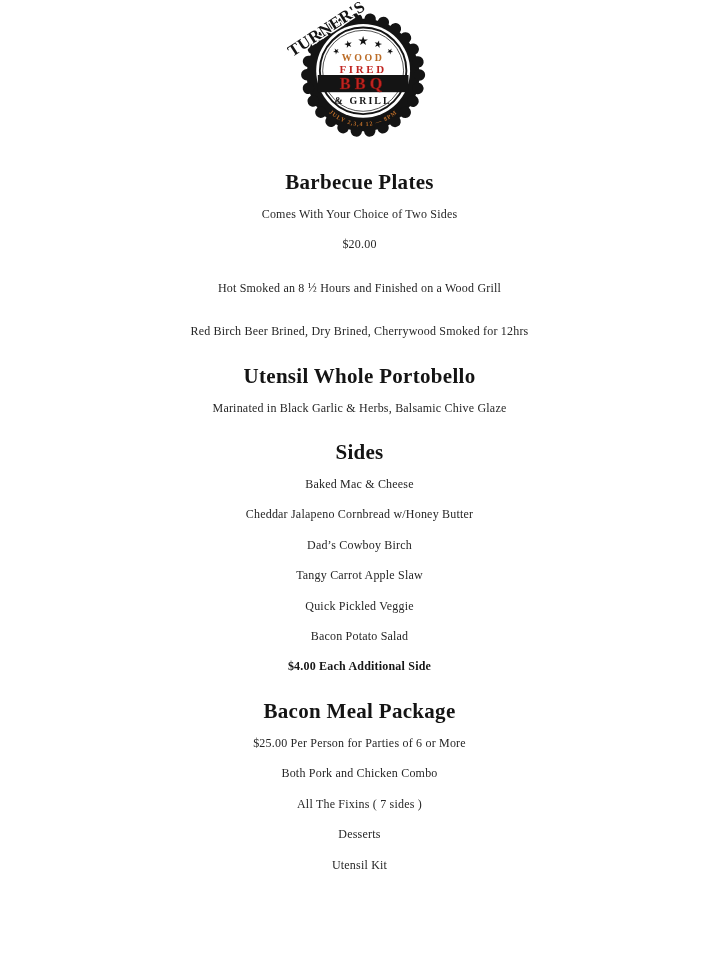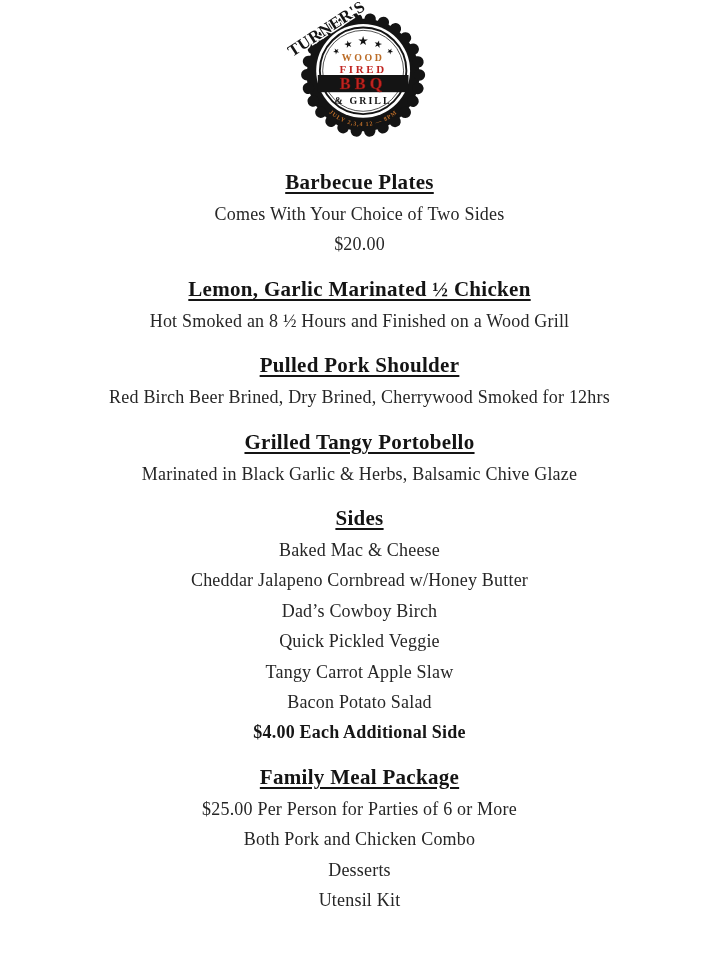--- a/index.html
+++ b/index.html
@@ -24,27 +24,26 @@
   .menu-sections { margin-top: 22px; }
   .menu-section { margin-top: 21px; }
   .menu-section:first-child { margin-top: 0; }
   .menu-heading {
     margin: 0 0 5px 0;
     font-size: 21px;
     line-height: 25px;
     font-weight: 700;
     color: #141414;
     letter-spacing: 0.3px;
-    text-decoration: underline;
     text-decoration-thickness: 2px;
     text-underline-offset: 3px;
   }
   .menu-line {
     margin: 8px;
-    font-size: 18px;
+    font-size: 12px;
     line-height: 22.4px;
     color: #262626;
     letter-spacing: 0.2px;
   }
   .menu-line.bold { font-weight: 700; color: #161616; }
 </style>
 </head>
 <body>
 
 <div class="page">
@@ -88,43 +87,42 @@
     </svg>
   </div>
 
   <div class="menu-sections">
       <section class="menu-section">
         <h2 class="menu-heading">Barbecue Plates</h2>
         <p class="menu-line">Comes With Your Choice of Two Sides</p>
         <p class="menu-line">$20.00</p>
       </section>
       <section class="menu-section">
-        <h2 class="menu-heading">Lemon, Garlic Marinated ½ Chicken</h2>
         <p class="menu-line">Hot Smoked an 8 ½ Hours and Finished on a Wood Grill</p>
       </section>
       <section class="menu-section">
-        <h2 class="menu-heading">Pulled Pork Shoulder</h2>
         <p class="menu-line">Red Birch Beer Brined, Dry Brined, Cherrywood Smoked for 12hrs</p>
       </section>
       <section class="menu-section">
-        <h2 class="menu-heading">Grilled Tangy Portobello</h2>
+        <h2 class="menu-heading">Utensil Whole Portobello</h2>
         <p class="menu-line">Marinated in Black Garlic &amp; Herbs, Balsamic Chive Glaze</p>
       </section>
       <section class="menu-section">
         <h2 class="menu-heading">Sides</h2>
         <p class="menu-line">Baked Mac &amp; Cheese</p>
         <p class="menu-line">Cheddar Jalapeno Cornbread w/Honey Butter</p>
         <p class="menu-line">Dad’s Cowboy Birch</p>
+        <p class="menu-line">Tangy Carrot Apple Slaw</p>
         <p class="menu-line">Quick Pickled Veggie</p>
-        <p class="menu-line">Tangy Carrot Apple Slaw</p>
         <p class="menu-line">Bacon Potato Salad</p>
         <p class="menu-line bold">$4.00 Each Additional Side</p>
       </section>
       <section class="menu-section">
-        <h2 class="menu-heading">Family Meal Package</h2>
+        <h2 class="menu-heading">Bacon Meal Package</h2>
         <p class="menu-line">$25.00 Per Person for Parties of 6 or More</p>
         <p class="menu-line">Both Pork and Chicken Combo</p>
+        <p class="menu-line">All The Fixins ( 7 sides )</p>
         <p class="menu-line">Desserts</p>
         <p class="menu-line">Utensil Kit</p>
       </section>
     </div>
 
 </div>
 
 </body></html>

